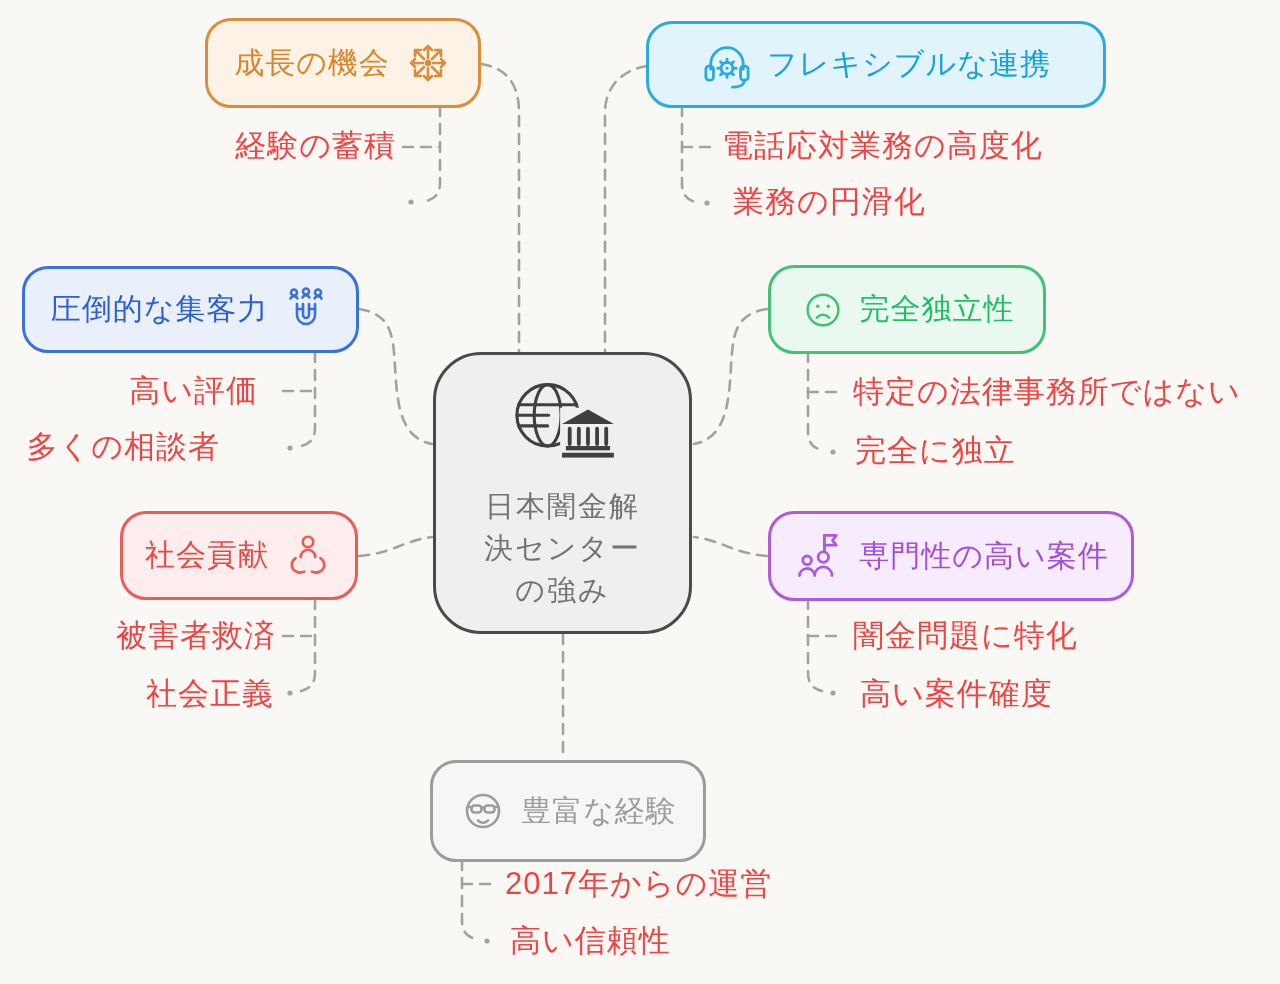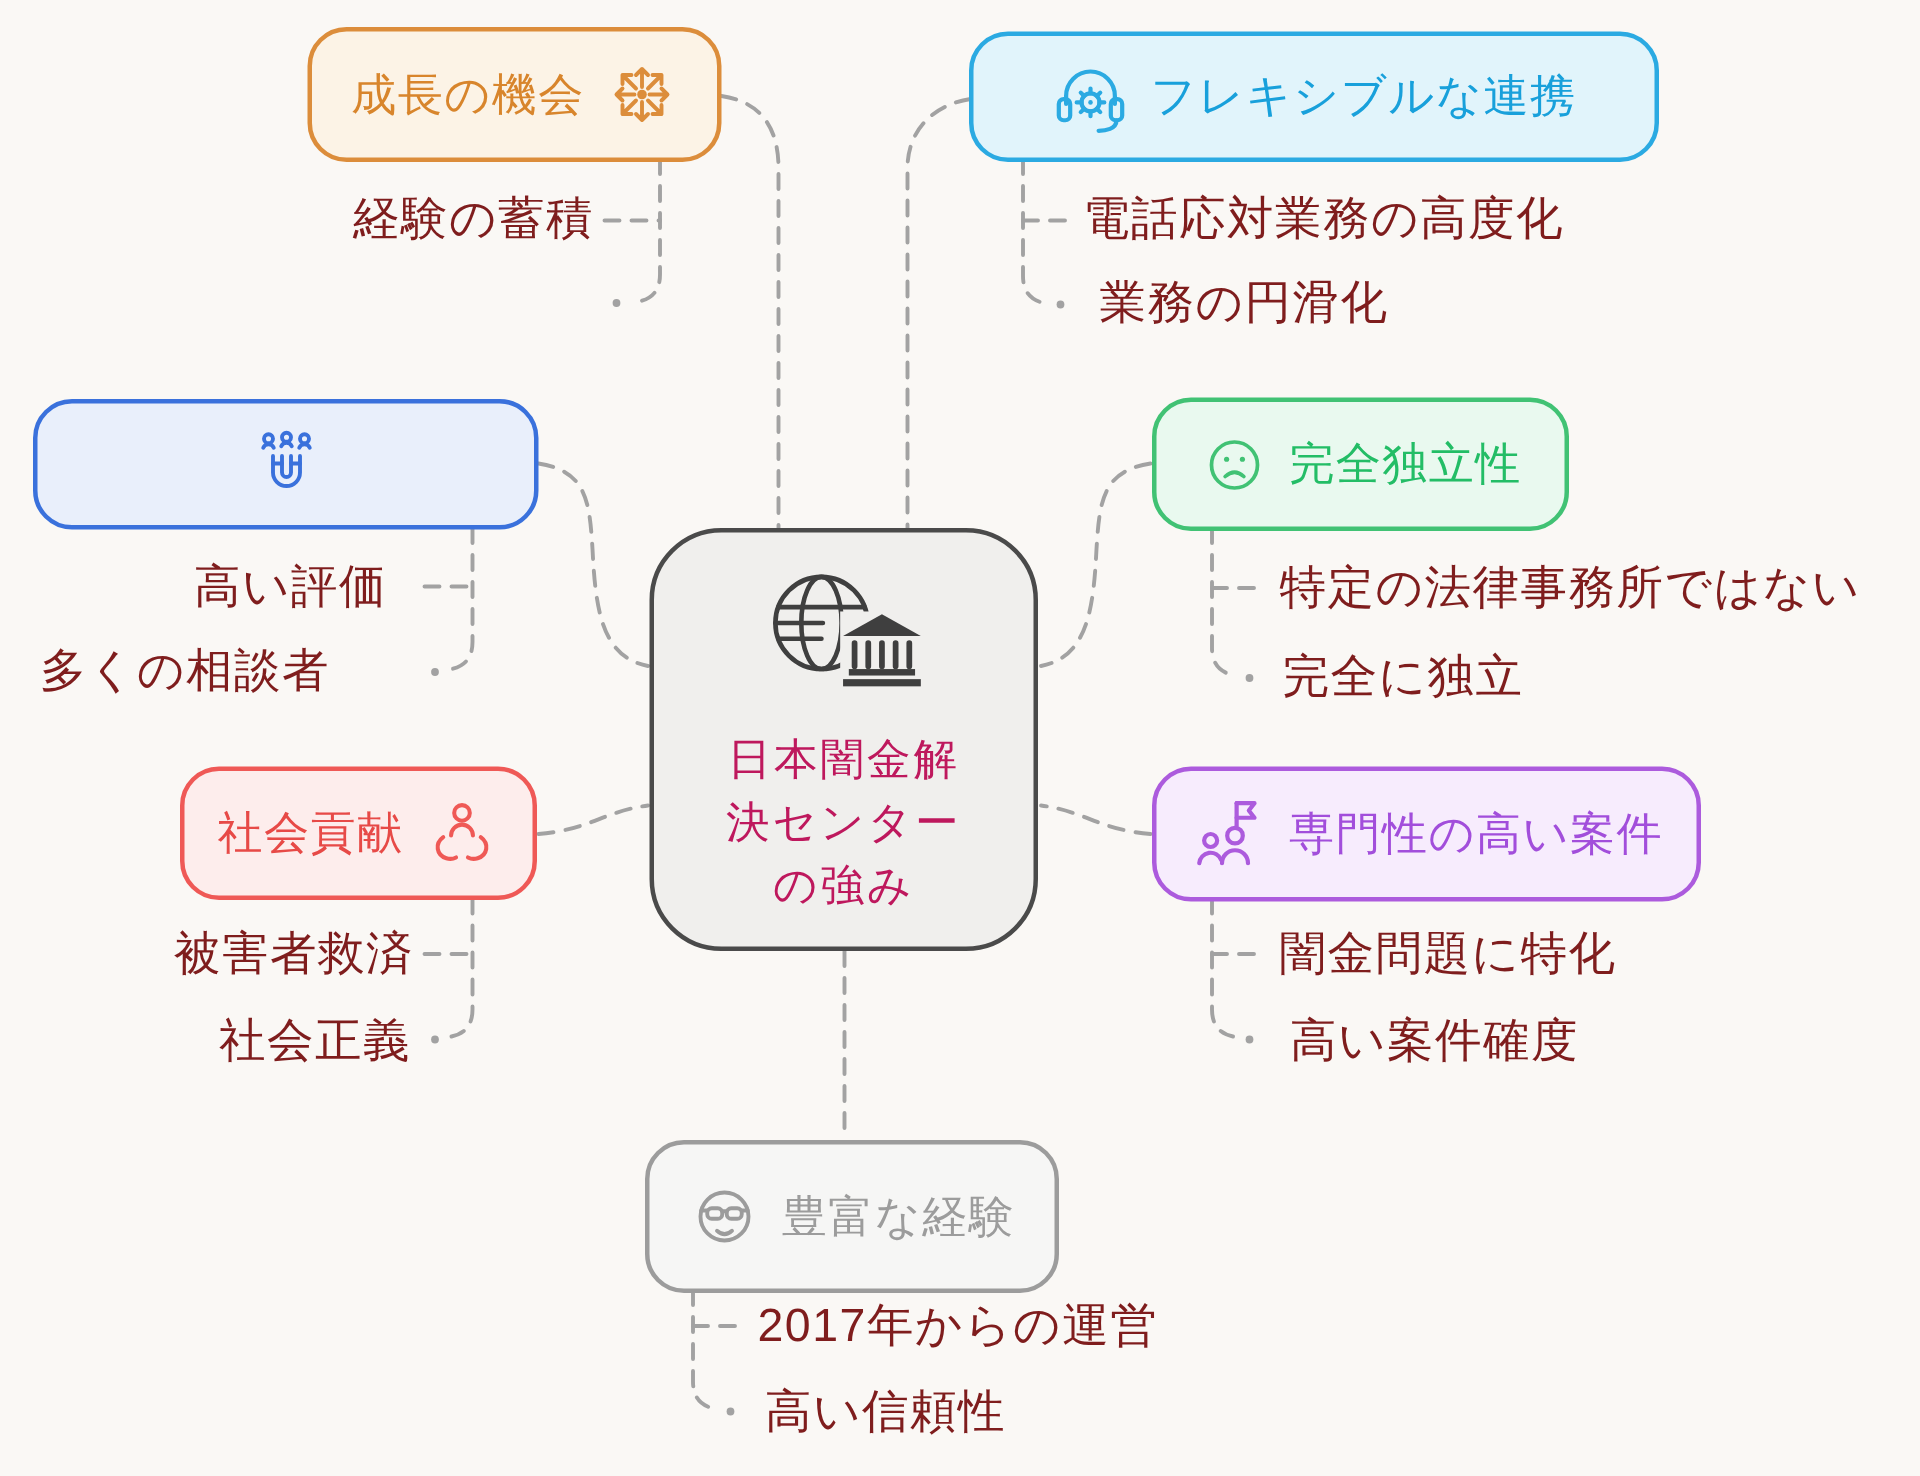--- a/index.html
+++ b/index.html
@@ -28,28 +28,28 @@
   #b-attract      {left:22px;top:266px;width:337px;height:87px;--c:#3a71dc;--bg:#e9effb;--t:#2c5fd4;}
   #b-independence {left:768px;top:265px;width:278px;height:89px;--c:#41c274;--bg:#e9f9ef;--t:#23bd66;}
   #b-social       {left:120px;top:511px;width:238px;height:89px;--c:#ef5956;--bg:#fdedec;--t:#e74a47;}
   #b-specialty    {left:768px;top:511px;width:366px;height:90px;--c:#ac5bdd;--bg:#f7ecfd;--t:#a24edb;}
   #b-experience   {left:430px;top:760px;width:276px;height:102px;--c:#9c9c9c;--bg:#f6f6f5;--t:#9c9c9c;}
 
   #center{
     position:absolute;left:433px;top:352px;width:259px;height:282px;box-sizing:border-box;
     border:3.5px solid #4a4a4a;background:#f0efed;border-radius:48px;
     display:flex;flex-direction:column;align-items:center;justify-content:center;
-    color:#be185d;
+    color:#737373;
   }
   #center .c-icon{margin-bottom:10px;color:#3f3f3f;}
   #center .c-line{font-size:29px;line-height:42px;letter-spacing:2px;text-align:center;}
 
   
   .leaf{
-    position:absolute;font-size:31px;line-height:38px;color:#7f1d1d;
+    position:absolute;font-size:31px;line-height:38px;color:#ef4444;
     white-space:nowrap;letter-spacing:1px;
   }
   .leaf.r{text-align:right;}
   #l-growth-1      {right:884px;top:127px;}
   #l-growth-2      {right:902px;top:183px;}
   #l-flexible-1    {left:722px;top:127px;}
   #l-flexible-2    {left:733px;top:183px;}
   #l-attract-1     {right:1022px;top:372px;}
   #l-attract-2     {right:1060px;top:428px;}
   #l-independence-1{left:853px;top:373px;}
@@ -143,20 +143,21 @@
         <path d="M40 38c0 5.5-7 6.5-11 6.5"></path>
         <circle cx="24" cy="27" r="5.5"></circle>
         <path d="M24 18.5v3M24 32.5v3M15.5 27h3M29.5 27h3M18 21l2.1 2.1M27.9 30.9L30 33M30 21l-2.1 2.1M20.1 30.9L18 33"></path>
         <circle cx="24" cy="27" r="1.4" fill="currentColor" stroke="none"></circle>
       </svg>
     </span>
     <span class="b-label">フレキシブルな連携</span>
   </div>
 
   <div class="branch" id="b-attract">
+    <span class="b-label">圧倒的な集客力</span>
     <span class="b-icon">
       <svg width="48" height="48" viewBox="0 0 48 48" fill="none" stroke="currentColor" stroke-width="2.6" stroke-linecap="round" stroke-linejoin="round">
         <circle cx="12" cy="6.5" r="3"></circle>
           <circle cx="24" cy="5.5" r="3"></circle>
           <circle cx="36" cy="6.5" r="3"></circle>
         <path d="M8.5 12.5a3.8 3.8 0 0 1 7 0M20.5 11.5a3.8 3.8 0 0 1 7 0M32.5 12.5a3.8 3.8 0 0 1 7 0"></path>
         <path d="M15 18v11a9 9 0 0 0 18 0V18"></path>
         <path d="M21 18v11a3 3 0 0 0 6 0V18"></path>
         <path d="M15 23h6M27 23h6"></path>
       </svg>

